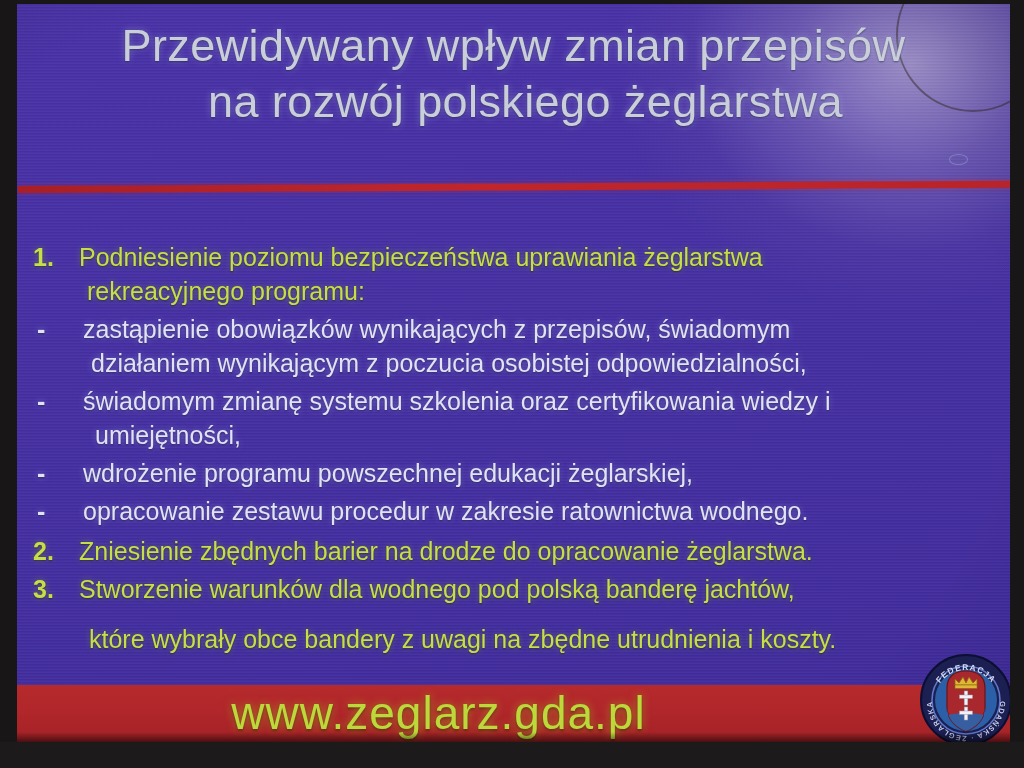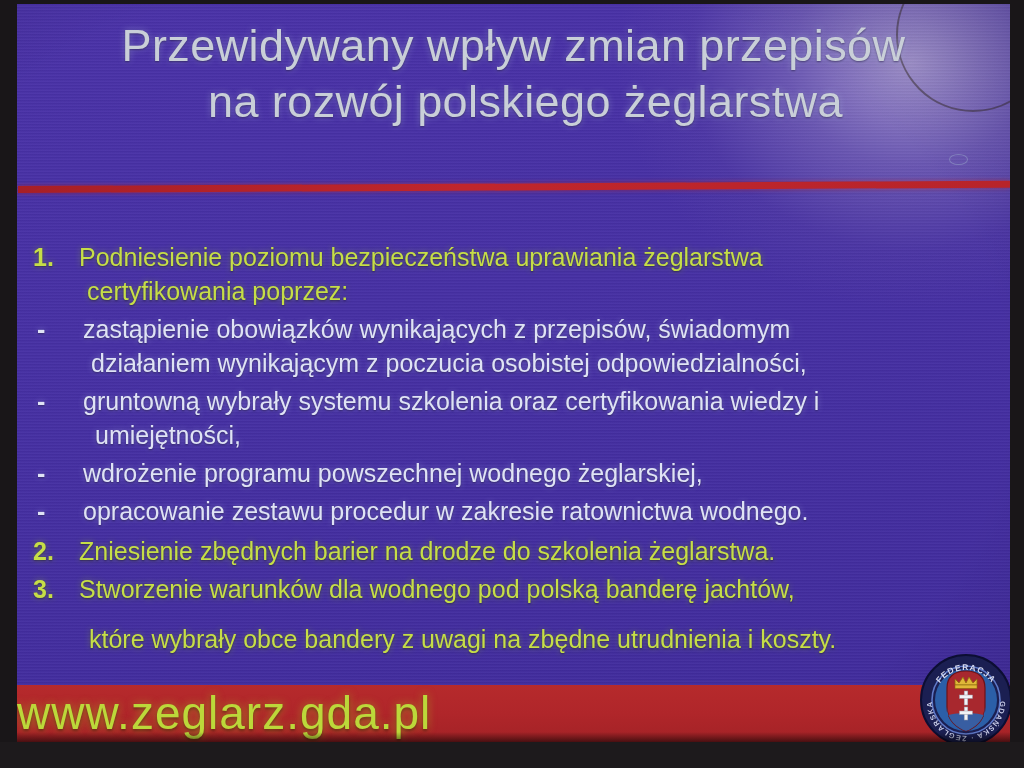--- a/index.html
+++ b/index.html
@@ -190,20 +190,21 @@
     background: linear-gradient(180deg, #b62a2c 0%, #b0262a 50%, #a32226 100%);
     z-index: 7;
   }
   .footer-url {
     position: absolute;
     left: 0;
     top: 681px;
     width: 993px;
     height: 40px;
     line-height: 57px;
+    text-align: center;
     padding-right: 150px;
     box-sizing: border-box;
     font-size: 46px;
     font-weight: 400;
     letter-spacing: 1px;
     color: #bcd83a;
     text-shadow: 0 0 8px rgba(170,210,40,0.55),
                  0 2px 3px rgba(60,10,10,0.6);
     z-index: 9;
     white-space: nowrap;
@@ -274,56 +275,56 @@
 
     <div class="body-list">
 
       <div class="row r1">
         <span class="marker lime">1.</span>
         <span class="txt lime">Podniesienie poziomu bezpieczeństwa uprawiania żeglarstwa</span>
       </div>
 
       <div class="row r2 indent">
         <span class="marker lime blank"></span>
-        <span class="txt lime">certyfikowania poprzez:</span>
+        <span class="txt lime">rekreacyjnego programu:</span>
       </div>
 
       <div class="row r3">
         <span class="marker dash pale">-</span>
         <span class="txt pale">zastąpienie obowiązków wynikających z przepisów, świadomym</span>
       </div>
 
       <div class="row r4 indent">
         <span class="marker dash pale blank"></span>
         <span class="txt pale">działaniem wynikającym z poczucia osobistej odpowiedzialności,</span>
       </div>
 
       <div class="row r5">
         <span class="marker dash pale">-</span>
-        <span class="txt pale">gruntowną wybrały systemu szkolenia oraz certyfikowania wiedzy i</span>
+        <span class="txt pale">świadomym zmianę systemu szkolenia oraz certyfikowania wiedzy i</span>
       </div>
 
       <div class="row r6 indent">
         <span class="marker dash pale blank"></span>
         <span class="txt pale">umiejętności,</span>
       </div>
 
       <div class="row r7">
         <span class="marker dash pale">-</span>
-        <span class="txt pale">wdrożenie programu powszechnej wodnego żeglarskiej,</span>
+        <span class="txt pale">wdrożenie programu powszechnej edukacji żeglarskiej,</span>
       </div>
 
       <div class="row r8">
         <span class="marker dash pale">-</span>
         <span class="txt pale">opracowanie zestawu procedur w zakresie ratownictwa wodnego.</span>
       </div>
 
       <div class="row r9">
         <span class="marker lime">2.</span>
-        <span class="txt lime">Zniesienie zbędnych barier na drodze do szkolenia żeglarstwa.</span>
+        <span class="txt lime">Zniesienie zbędnych barier na drodze do opracowanie żeglarstwa.</span>
       </div>
 
       <div class="row r10">
         <span class="marker lime">3.</span>
         <span class="txt lime">Stworzenie warunków dla wodnego pod polską banderę jachtów,</span>
       </div>
 
       <div class="row r11 indent2">
         <span class="marker lime blank"></span>
         <span class="txt lime">które wybrały obce bandery z uwagi na zbędne utrudnienia i koszty.</span>

